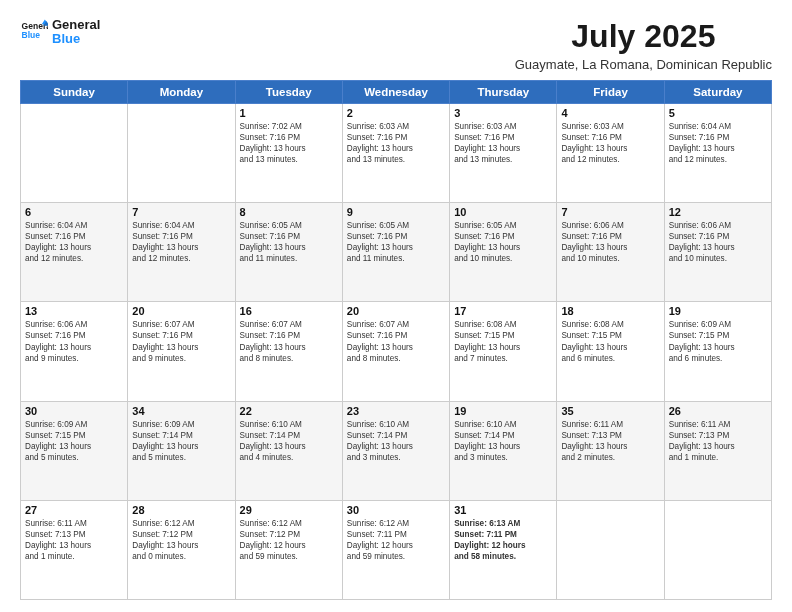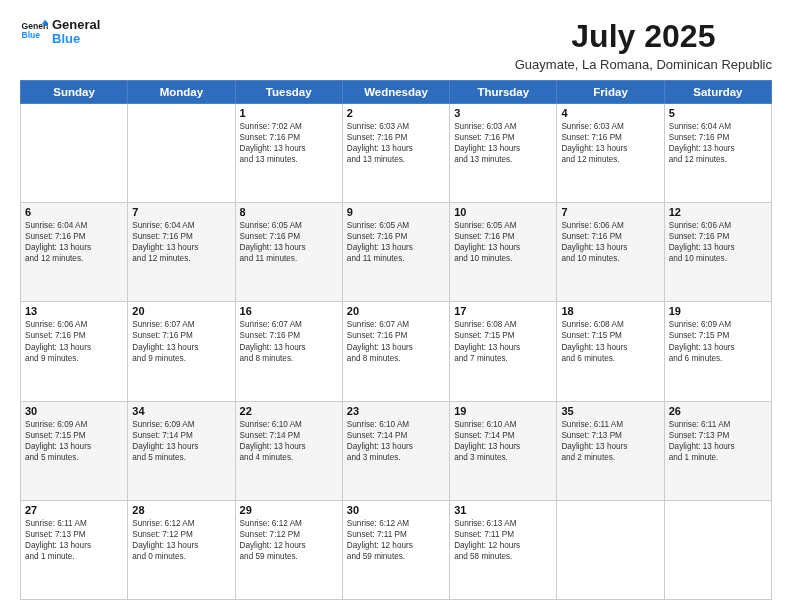--- a/index.html
+++ b/index.html
@@ -355,21 +355,21 @@
           </td>
           <td>
             <span class="day-num">30</span>
             <div class="day-detail" style="white-space: pre-line;">Sunrise: 6:12 AM
 Sunset: 7:11 PM
 Daylight: 12 hours
 and 59 minutes.</div>
           </td>
           <td>
             <span class="day-num">31</span>
-            <div class="day-detail" style="white-space: pre-line;">Sunrise: 6:13 AM
+            <div class="day-detail" style="white-space: pre-line; font-weight: bold;">Sunrise: 6:13 AM
 Sunset: 7:11 PM
 Daylight: 12 hours
 and 58 minutes.</div>
           </td>
           <td class="empty"></td>
           <td class="empty"></td>
         </tr>
       </tbody>
   </table>
 </div>

